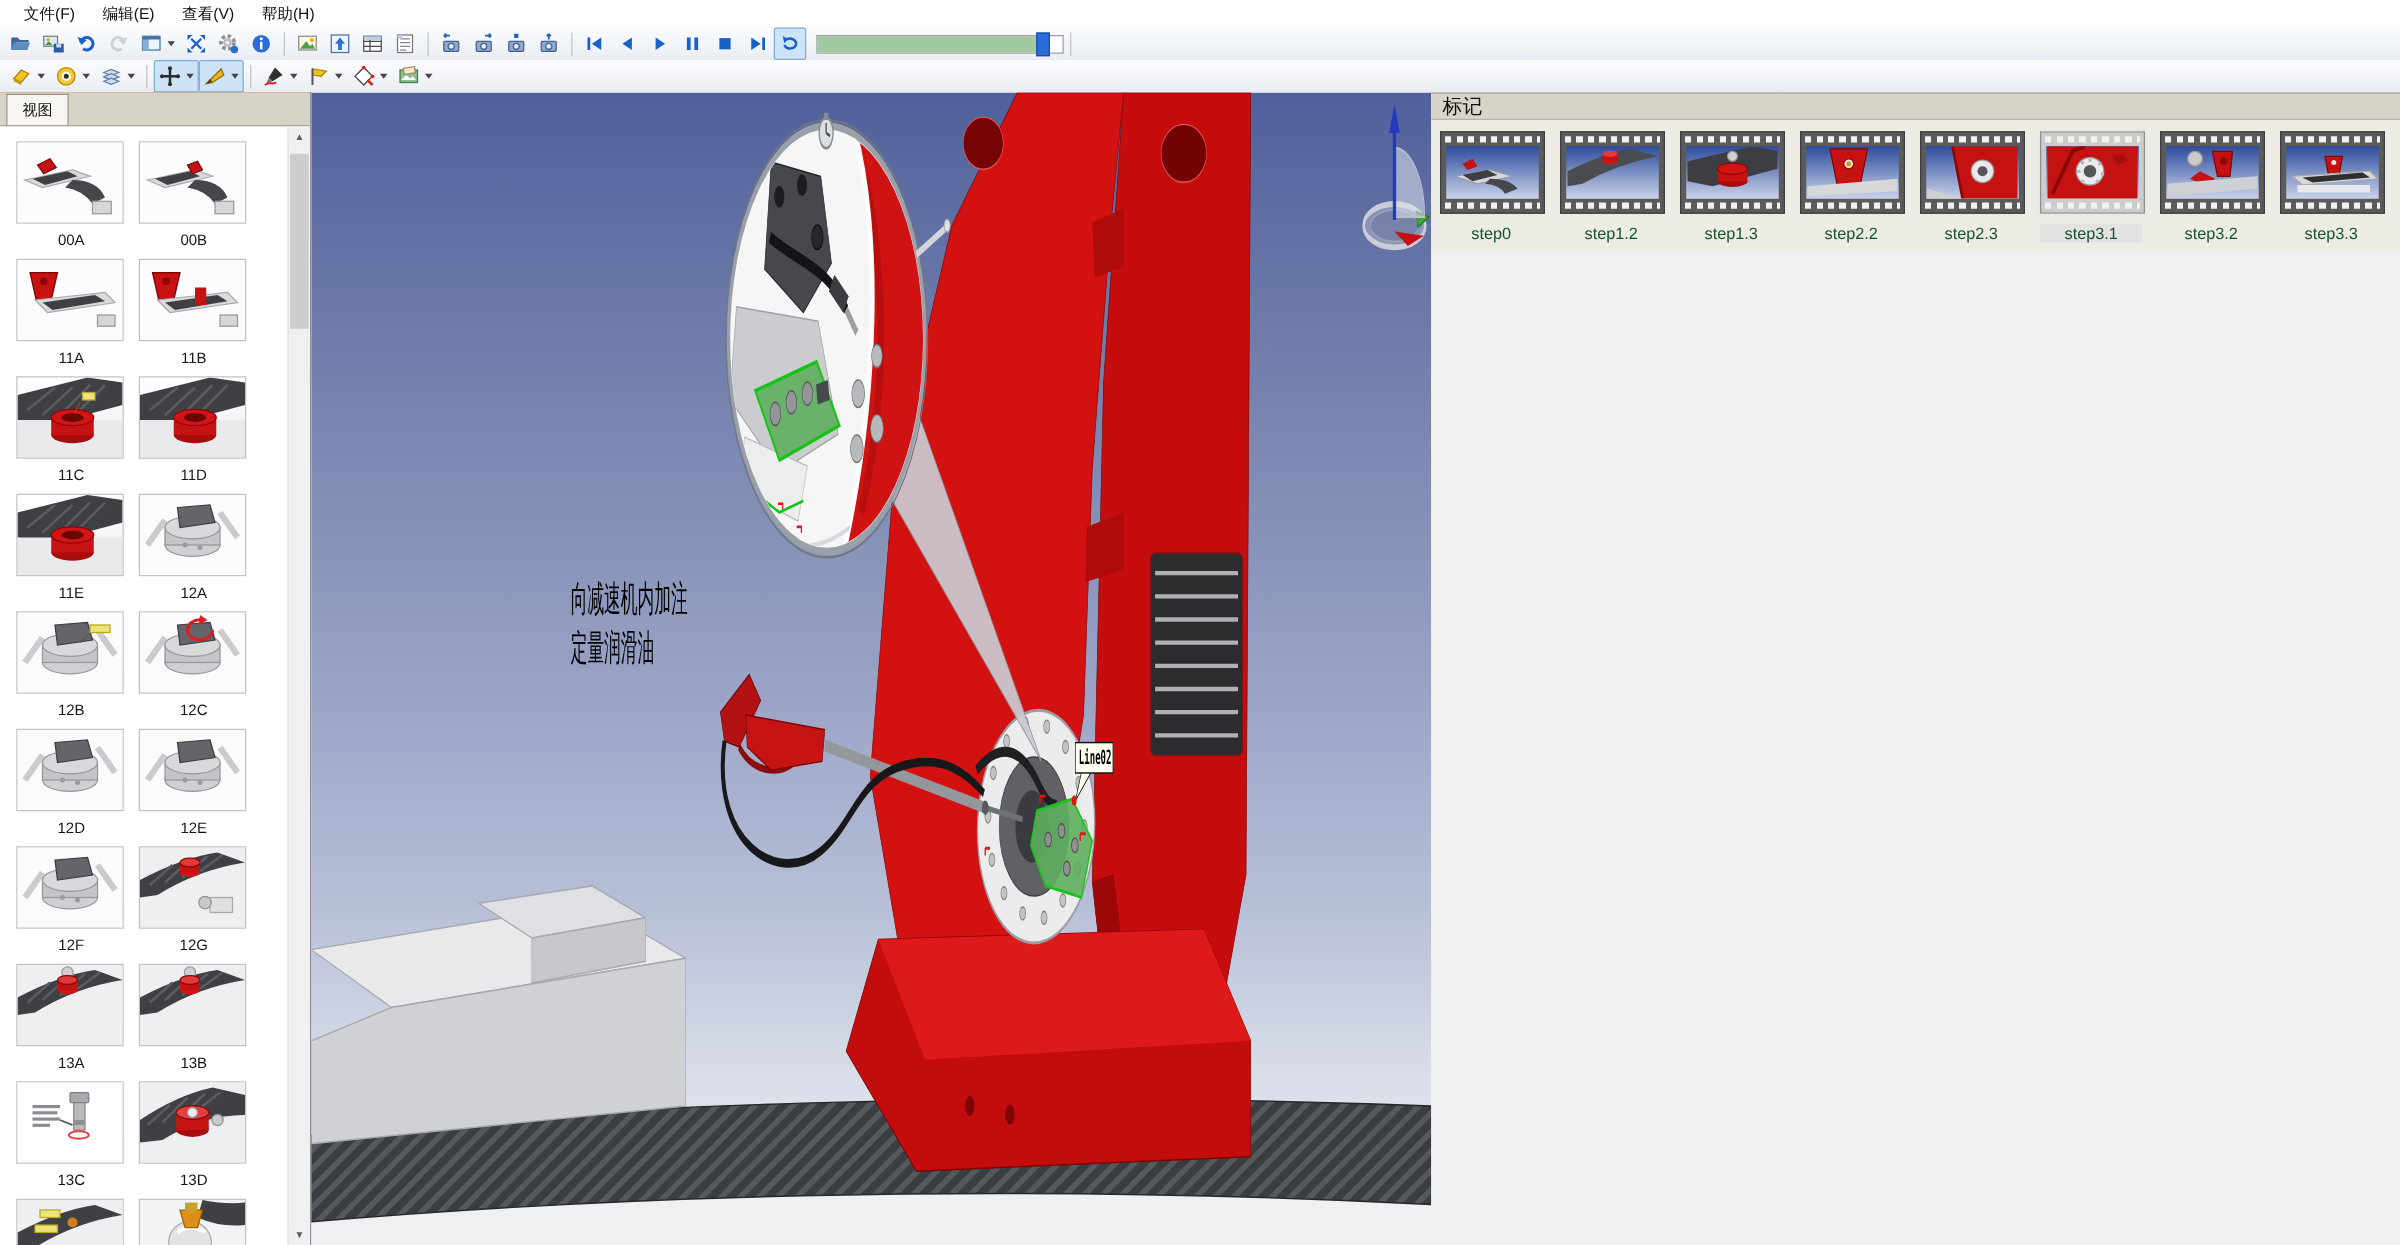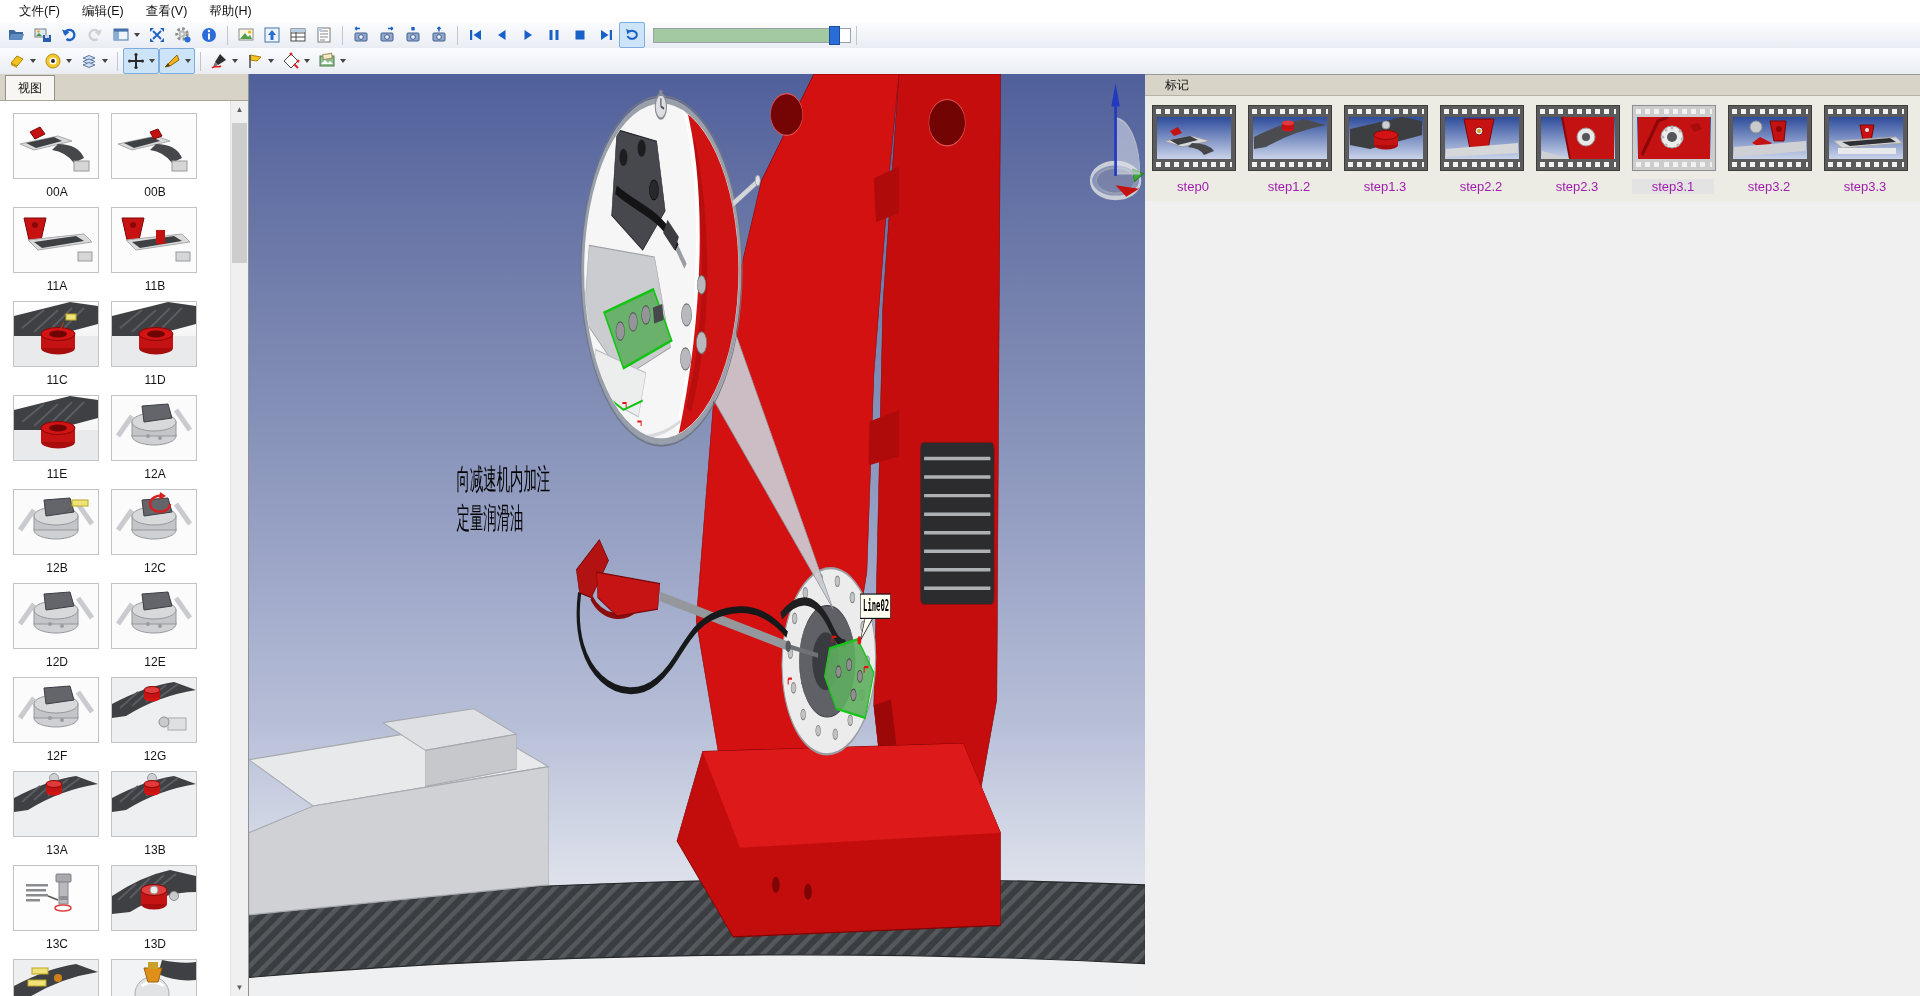--- a/index.html
+++ b/index.html
@@ -40,31 +40,31 @@
   .vbtn{position:absolute;left:0;right:0;height:17px;display:flex;align-items:center;justify-content:center;
         color:#5f5f5f;font-size:8px;background:#f0f0f0;}
   .vbtn.up{top:0;} .vbtn.down{bottom:0;}
   .vthumb{position:absolute;left:1px;right:1px;top:22px;height:140px;background:#cdcdcd;}
   
   .main{flex:1;position:relative;display:flex;flex-direction:row;min-width:0;}
   .viewport{flex:1;position:relative;overflow:hidden;}
   .scene{position:absolute;inset:0;width:100%;height:100%;}
   
   .bottom-panel{height:126px;flex:none;background:#edece4;border-top:1px solid #9a9a94;}
-  .panel-header{height:20px;background:#d8d4c8;border-bottom:1px solid #b7b3a7;font-size:12px;
-                display:flex;align-items:center;padding-left:20px;color:#111;}
+  .panel-header{height:20px;background:#d8d4c8;border-bottom:1px solid #b7b3a7;font-size:16px;
+                display:flex;align-items:center;padding-left:9px;color:#111;}
   .steps{display:flex;padding:9px 0 0 7px;}
   .step-cell{width:96px;flex:none;}
   .film{position:relative;width:82px;height:64px;background:#5b5b5b;border:1px solid #3e3e3e;}
   .holes{position:absolute;left:3px;right:3px;height:5px;
          background:repeating-linear-gradient(90deg,#f1f1f1 0 5px,rgba(0,0,0,0) 5px 9.2px);}
   .holes.top{top:3px;} .holes.bot{bottom:3px;}
   .film-img{position:absolute;top:11px;left:4px;right:4px;bottom:11px;background:linear-gradient(#2e4c9c,#c9d3ea);overflow:hidden;}
   .film-img svg{display:block;}
-  .step-label{text-align:center;font-size:13px;margin-top:8px;color:#a21caf;width:82px;}
+  .step-label{text-align:center;font-size:13px;margin-top:8px;color:#14532d;width:82px;}
   .step-cell.selected .film{background:#cccccc;border-color:#8f8f8f;outline:1px solid #e8e8e8;}
   .step-cell.selected .step-label{background:#e3e3e3;}
 </style>
 </head>
 <body>
 
 <div class="app">
 
   <div class="menubar">
       <span class="menu-item">文件(F)</span>

